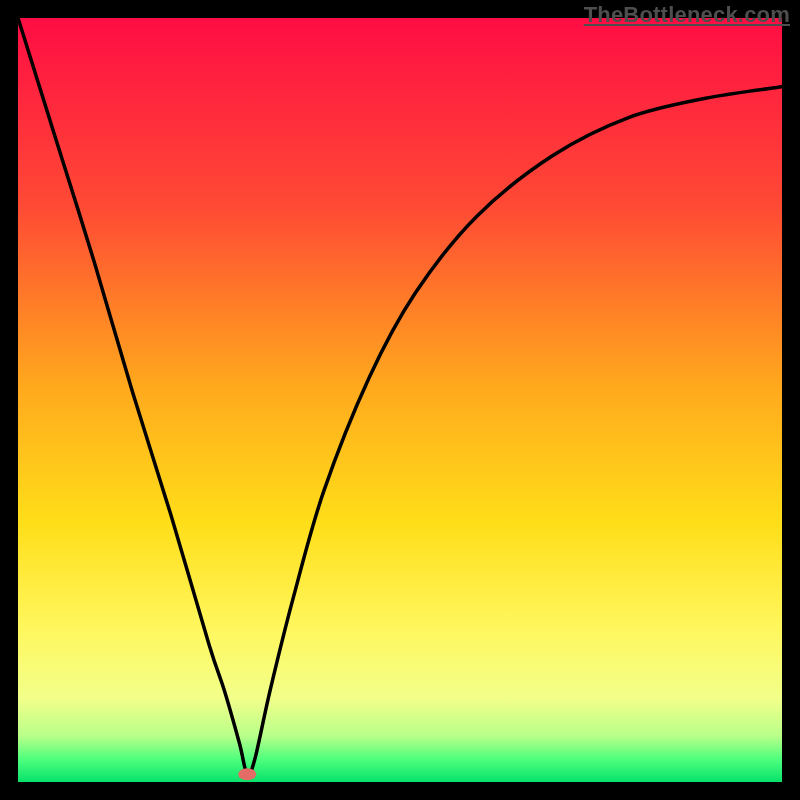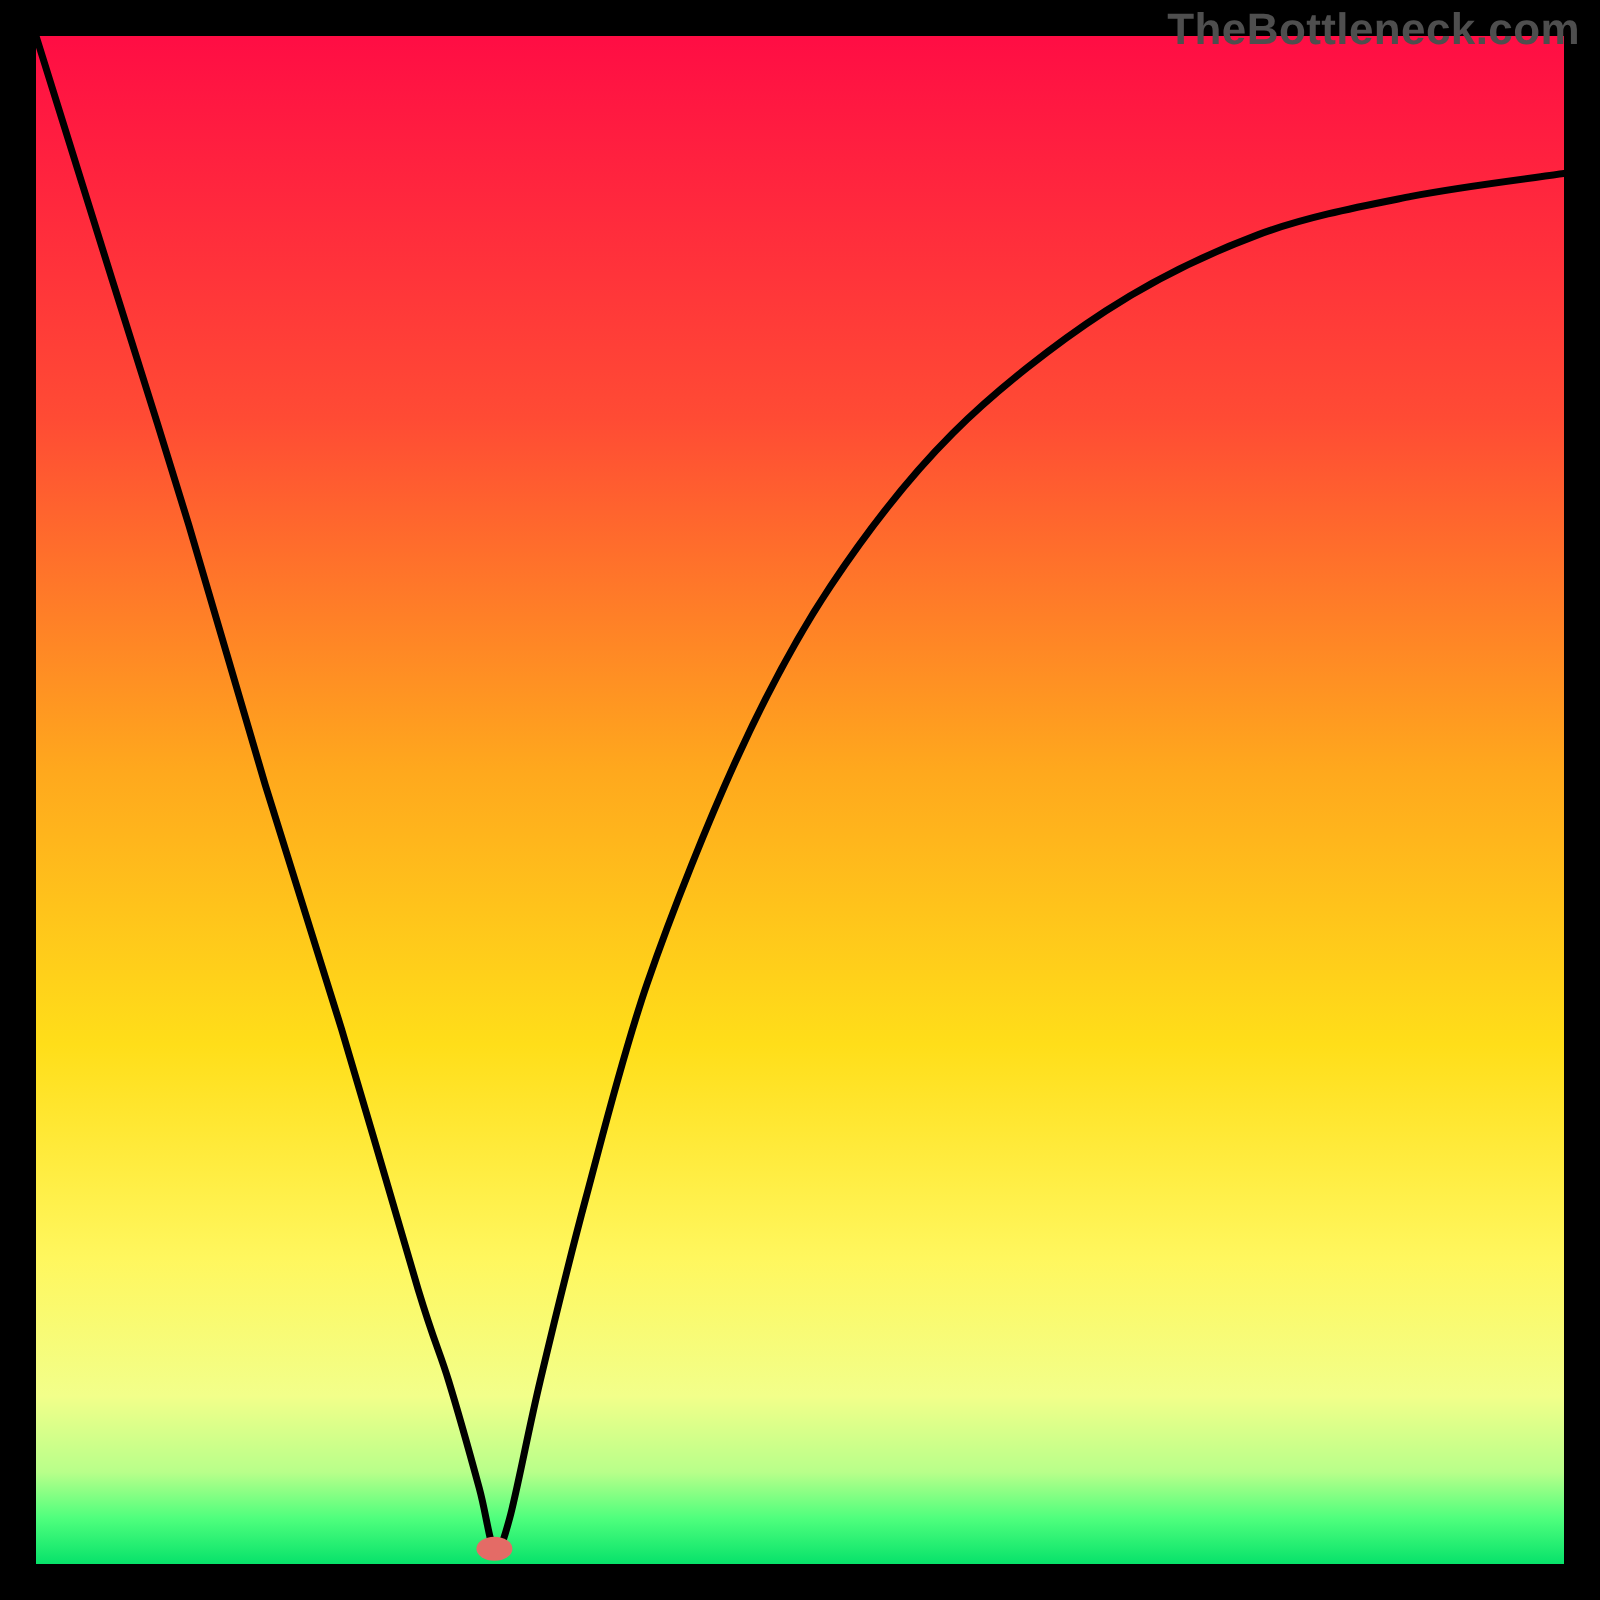--- a/index.html
+++ b/index.html
@@ -21,20 +21,21 @@
   }
   .attribution {
     position: absolute;
     top: 2px;
     right: 10px;
     color: #4e4e4e;
     font-weight: 700;
     font-size: 22px;
     letter-spacing: 0.2px;
     z-index: 10;
+    text-decoration: underline;
   }
   svg {
     display: block;
     width: 764px;
     height: 764px;
   }
 </style>
 </head>
 <body>
 

